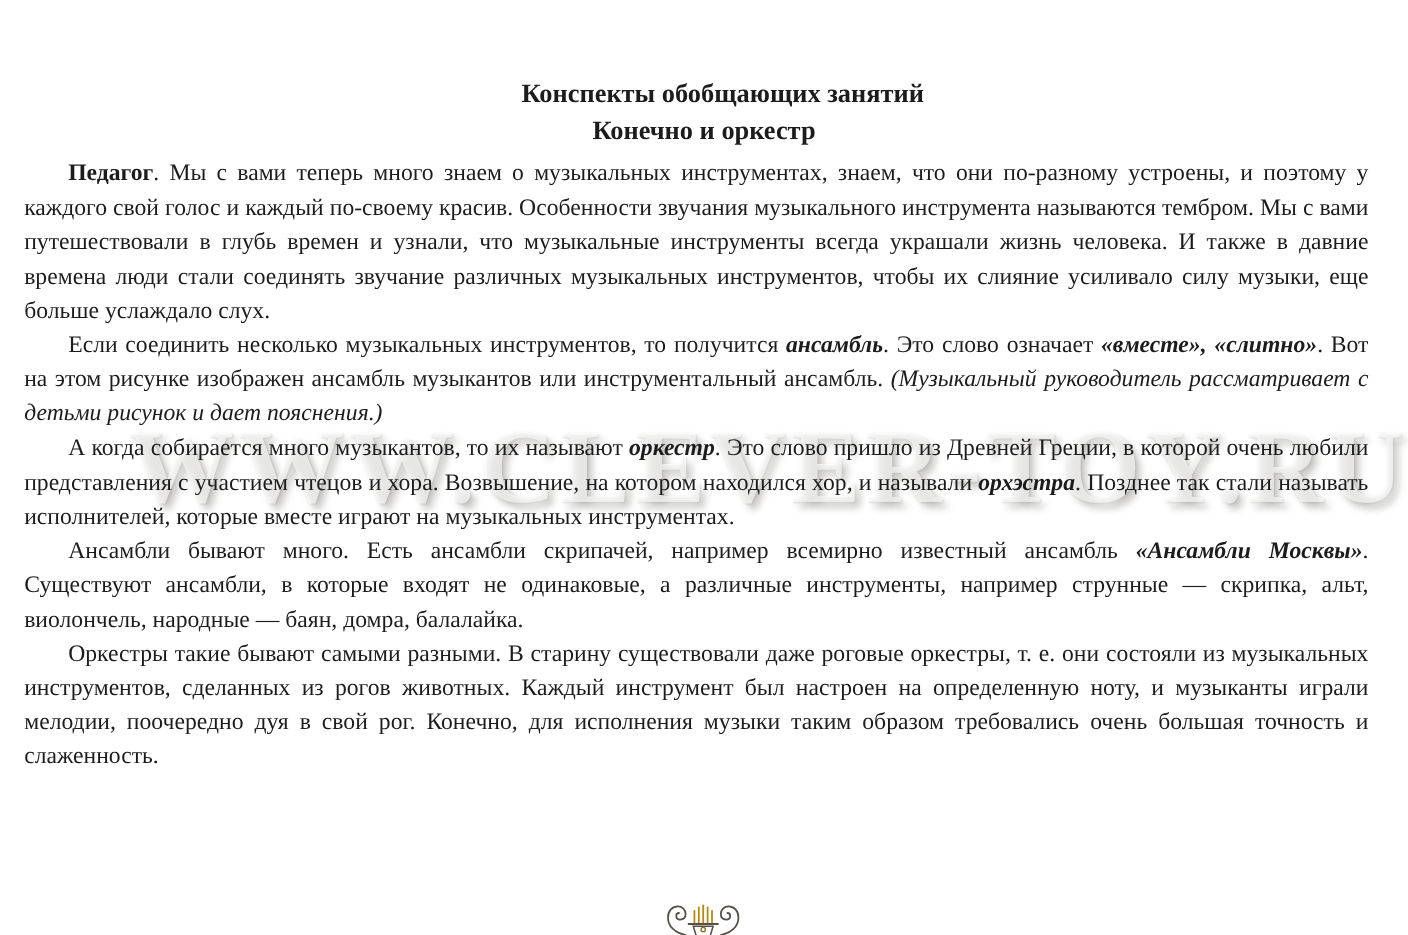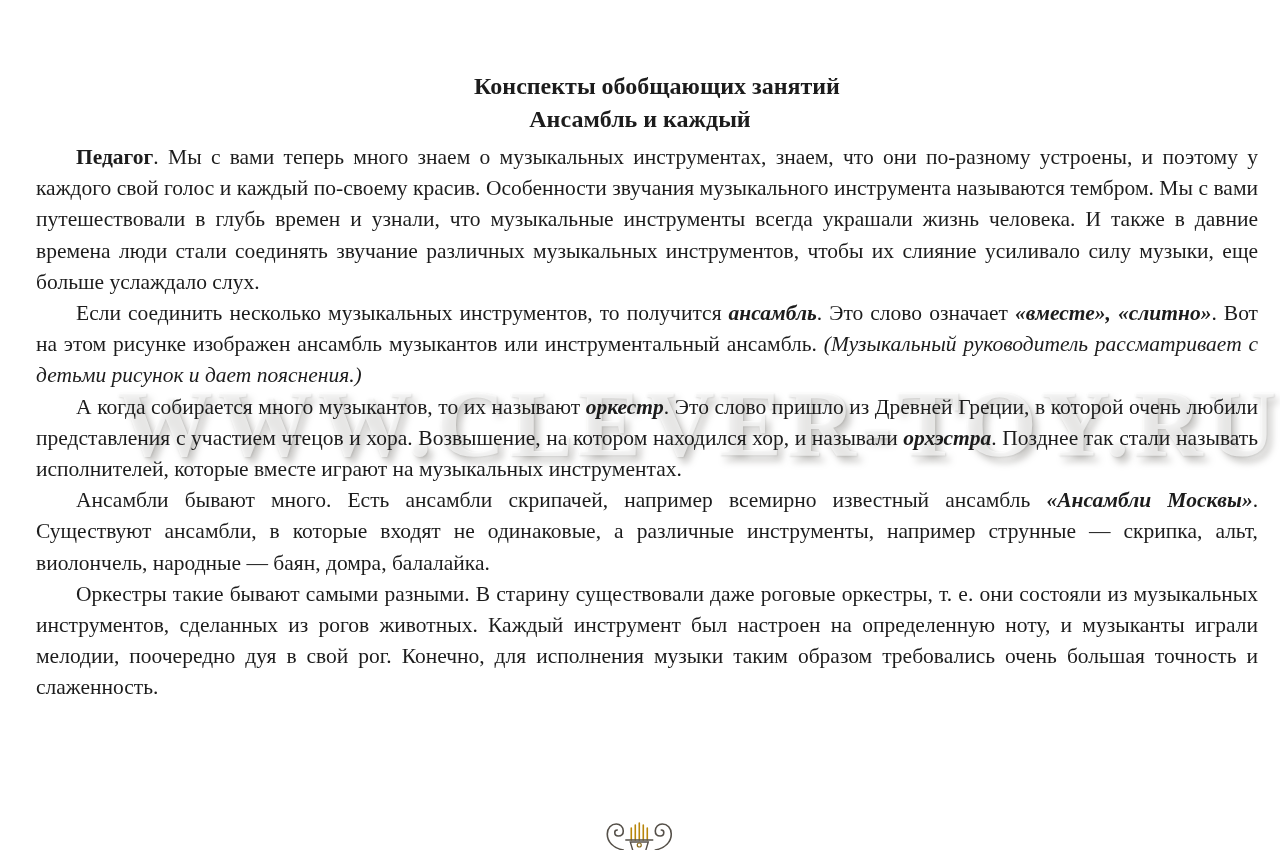--- a/index.html
+++ b/index.html
@@ -44,21 +44,21 @@
     position: absolute;
     top: 106px; left: 0; width: 100%;
     text-align: center;
     font-size: 24px;
     font-weight: bold;
     margin: 0;
     z-index: 1;
   }
   .doc-body {
     position: absolute;
-    top: 142px; left: 36px;
+    top: 142px; left: 22px;
     width: 1222px;
     font-size: 21.5px;
     line-height: 31.2px;
     text-align: justify;
     z-index: 1;
   }
   .doc-body p {
     margin: 0;
     text-indent: 40px;
   }
@@ -76,21 +76,21 @@
 </style>
 </head>
 <body>
 
 <div class="page">
 
   <div class="watermark">WWW.CLEVER-TOY.RU</div>
 
   <h1 class="doc-title">Конспекты обобщающих занятий</h1>
 
-  <h2 class="doc-subtitle">Ансамбль и каждый</h2>
+  <h2 class="doc-subtitle">Конечно и оркестр</h2>
 
   <div class="doc-body">
       <p><span class="run-bold">Педагог</span><span class="run-normal">. Мы с вами теперь много знаем о музыкальных инструментах, знаем, что они по-разному устроены, и поэтому у каждого свой голос и каждый по-своему красив. Особенности звучания музыкального инструмента называются тембром. Мы с вами путешествовали в глубь времен и узнали, что музыкальные инструменты всегда украшали жизнь человека. И также в давние времена люди стали соединять звучание различных музыкальных инструментов, чтобы их слияние усиливало силу музыки, еще больше услаждало слух.</span></p>
       <p><span class="run-normal">Если соединить несколько музыкальных инструментов, то получится </span><span class="run-bolditalic">ансамбль</span><span class="run-normal">. Это слово означает </span><span class="run-bolditalic">«вместе», «слитно»</span><span class="run-normal">. Вот на этом рисунке изображен ансамбль музыкантов или инструментальный ансамбль. </span><span class="run-italic">(Музыкальный руководитель рассматривает с детьми рисунок и дает пояснения.)</span></p>
       <p><span class="run-normal">А когда собирается много музыкантов, то их называют </span><span class="run-bolditalic">оркестр</span><span class="run-normal">. Это слово пришло из Древней Греции, в которой очень любили представления с участием чтецов и хора. Возвышение, на котором находился хор, и называли </span><span class="run-bolditalic">орхэстра</span><span class="run-normal">. Позднее так стали называть исполнителей, которые вместе играют на музыкальных инструментах.</span></p>
       <p><span class="run-normal">Ансамбли бывают много. Есть ансамбли скрипачей, например всемирно известный ансамбль </span><span class="run-bolditalic">«Ансамбли Москвы»</span><span class="run-normal">. Существуют ансамбли, в которые входят не одинаковые, а различные инструменты, например струнные — скрипка, альт, виолончель, народные — баян, домра, балалайка.</span></p>
       <p><span class="run-normal">Оркестры такие бывают самыми разными. В старину существовали даже роговые оркестры, т. е. они состояли из музыкальных инструментов, сделанных из рогов животных. Каждый инструмент был настроен на определенную ноту, и музыканты играли мелодии, поочередно дуя в свой рог. Конечно, для исполнения музыки таким образом требовались очень большая точность и слаженность.</span></p>
     </div>
 
   <div class="ornament">

